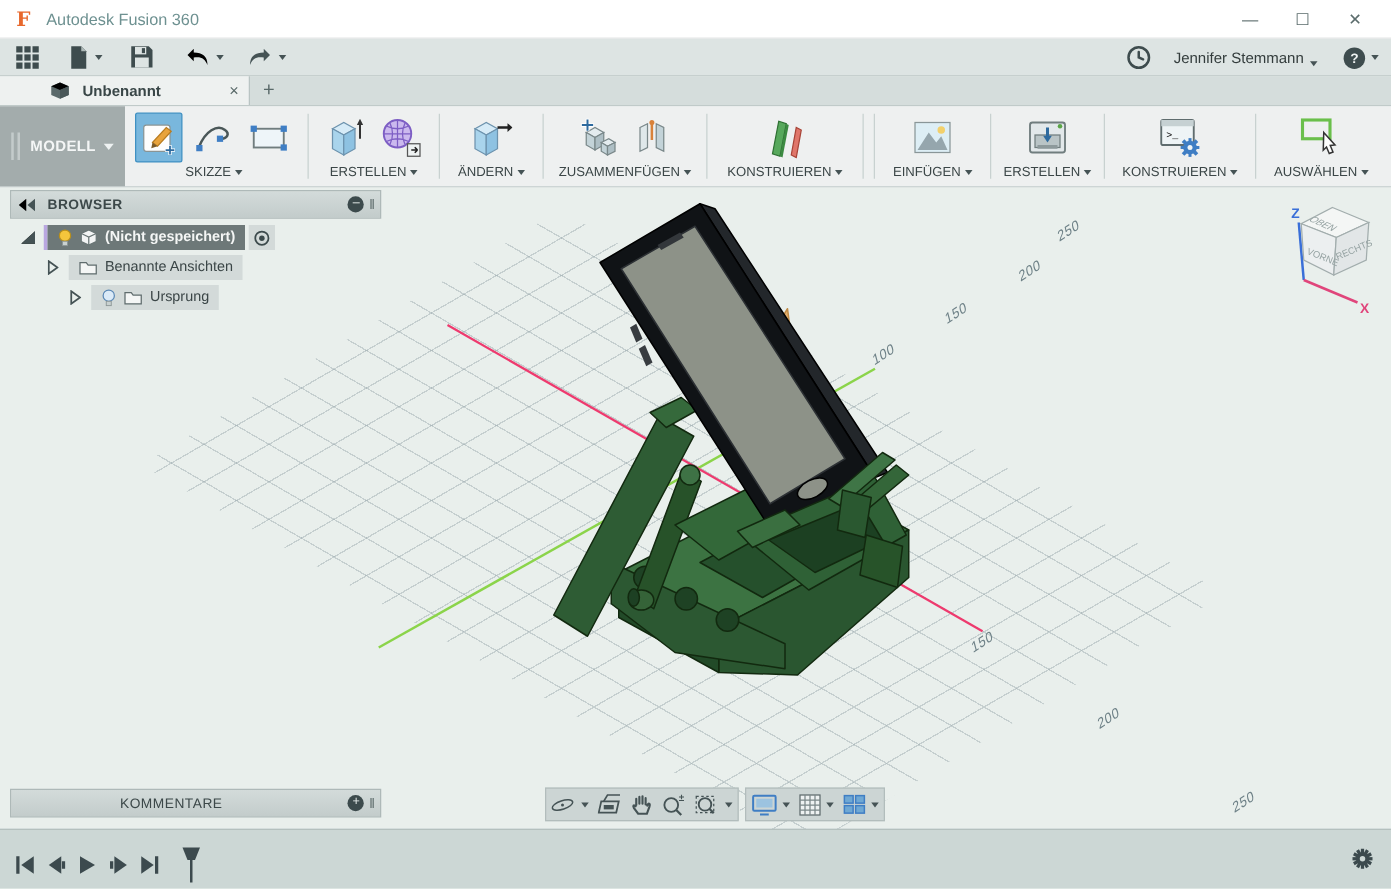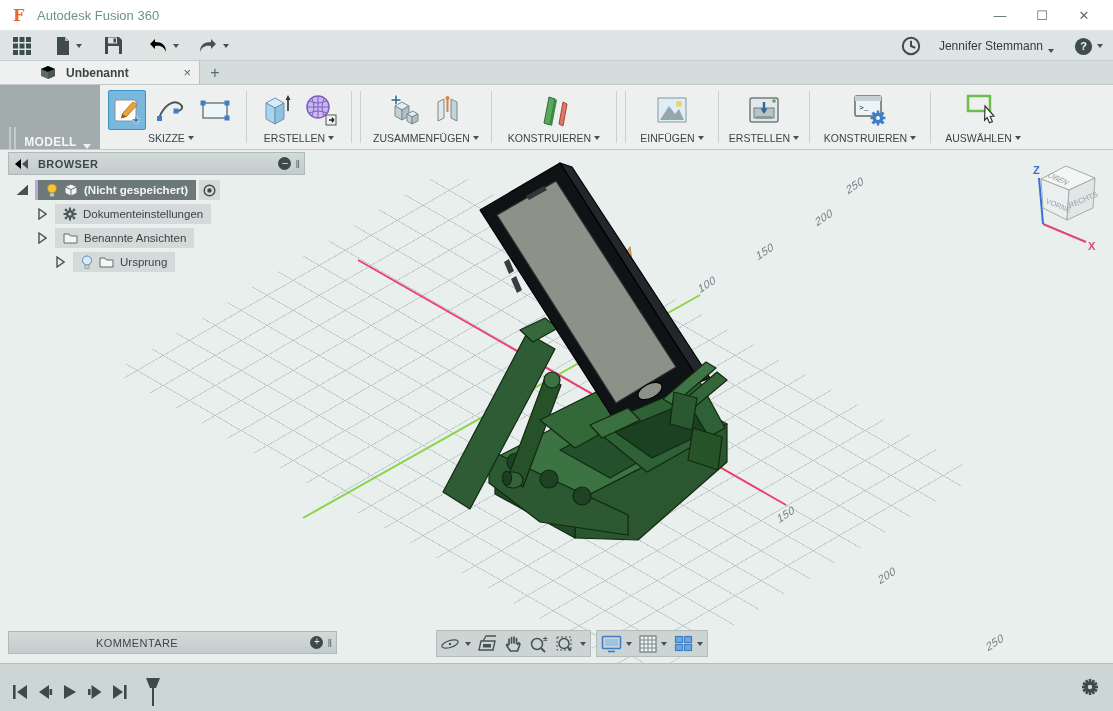--- a/index.html
+++ b/index.html
@@ -23,21 +23,21 @@
 
   
   .tabbar { position:absolute; left:0; top:61px; width:1113px; height:24px; background:#d5dddc; border-bottom:1px solid #c0cac9; display:flex; align-items:stretch; }
   .doc-tab { width:200px; background:#eef1f0; border-right:1px solid #b9c4c3; display:flex; align-items:center; position:relative;padding-left:40px; }
   .doc-tab .tab-label { margin-left:10px; font-size:12px; font-weight:bold; color:#394647; }
   .tab-close { position:absolute; right:8px; font-size:13px; color:#5a6a6a; cursor:default; }
   .tab-add { width:30px; display:flex; align-items:center; justify-content:center; font-size:16px; color:#5a6a6a; }
 
   
   .ribbon { position:absolute; left:0; top:85px; width:1113px; height:65px; background:#eef0f0; border-bottom:1px solid #c2cccb; display:flex; align-items:stretch; }
-  .modell-block { width:100px; background:#a3acac; display:flex; align-items:flex-end; justify-content:center; gap:6px; }
+  .modell-block { width:100px; background:#a3acac; display:flex; align-items:center; justify-content:center; gap:6px; }
   .grip { width:7px; height:22px; border-left:2px solid #c4cbcb; border-right:2px solid #c4cbcb; margin-right:2px; }
   .modell-label { color:#f4f6f6; font-size:12px; font-weight:bold; letter-spacing:.3px; }
   .caret-w { width:0; height:0; border-left:4px solid transparent; border-right:4px solid transparent; border-top:5px solid #eef2f2; }
   .rgroup { display:flex; flex-direction:column; align-items:center; justify-content:flex-start; padding-top:4px; }
   .ricons { display:flex; align-items:center; gap:6px; height:42px; }
   .rlabel { margin-top:1px; font-size:10.5px; color:#3b4647; display:flex; align-items:center; gap:3px; }
   .rsep { width:1px; background:#c8d1d0; margin:6px 4px; }
   .ribtn { display:flex; align-items:center; justify-content:center; width:38px; height:40px; border-radius:2px; }
   .ribtn.sel { background:#79b7dd; border:1px solid #3f90c2; }
 
@@ -62,21 +62,21 @@
   .ph-right { position:absolute; right:5px; display:flex; align-items:center; gap:4px; }
   .circle-btn { width:13px; height:13px; border-radius:50%; background:#3c4a4c; color:#e8eeec; font-size:10px; line-height:12px; text-align:center; }
   .ph-grip { color:#5a6868; font-size:11px; letter-spacing:-1px; }
   .tree { margin-top:5px; }
   .tree-row { display:flex; align-items:center; height:20px; margin-bottom:4px; }
   .chip { background:rgba(208,216,215,.92); display:flex; align-items:center; height:20px; padding:0 8px; font-size:11.5px; color:#3a4546; gap:6px; }
   .chip.dark { background:#6d7878; color:#f4f6f5; font-weight:bold; }
   .rootstrip { width:3px; height:20px; background:#b9a7e0; }
 
   
-  .comments { position:absolute; left:8px; top:481px; width:329px; }
+  .comments { position:absolute; left:8px; top:481px; width:297px; }
 
   
   .navbar { position:absolute; left:436px; top:480px; height:27px; display:flex; gap:5px; }
   .navgroup { background:#ccd5d4; border:1px solid #b2bdbc; display:flex; align-items:center; padding:0 4px; gap:7px; height:27px; }
   .nav-item { display:flex; align-items:center; gap:2px; }
 
   
   .timeline { position:absolute; left:0; top:663px; width:1113px; height:48px; background:#ccd7d5; border-top:1px solid #b4c0be; }
   .tl-controls { position:absolute; left:12px; top:13px; display:flex; gap:9px; align-items:center; }
   .tl-gear { position:absolute; right:14px; top:14px; }
@@ -246,20 +246,36 @@
             </svg>
         </div>
       </div>
       <div class="rlabel">
           <span>ERSTELLEN</span>
           <span class="caret3" style="margin-left:0"></span>
         </div>
     </div>
     <div class="rsep"></div>
 
+    <div class="rgroup" style="width:74px">
+      <div class="ricons">
+        <div class="ribtn">
+          <svg width="34" height="32" viewBox="0 0 34 32">
+              <path d="M4 9 L13 4 L22 9 L13 14 Z" fill="#d6ebf7" stroke="#6d93ae"></path>
+              <path d="M4 9 L13 14 L13 30 L4 25 Z" fill="#a9d4ec" stroke="#6d93ae"></path>
+              <path d="M13 14 L22 9 L22 25 L13 30 Z" fill="#8ec2e2" stroke="#6d93ae"></path>
+              <path d="M22 7 L30 7 L30 4.5 L34 8 L30 11.5 L30 9 L22 9 Z" fill="#222"></path>
+            </svg>
+        </div>
+      </div>
+      <div class="rlabel">
+          <span>ÄNDERN</span>
+          <span class="caret3" style="margin-left:0"></span>
+        </div>
+    </div>
     <div class="rsep"></div>
 
     <div class="rgroup" style="width:122px">
       <div class="ricons">
         <div class="ribtn">
           <svg width="34" height="32" viewBox="0 0 34 32">
               <path d="M8 12 L15 8 L22 12 L15 16 Z" fill="#e4ecef" stroke="#7a888a"></path>
               <path d="M8 12 L15 16 L15 26 L8 22 Z" fill="#c3d3d8" stroke="#7a888a"></path>
               <path d="M15 16 L22 12 L22 22 L15 26 Z" fill="#aebfc5" stroke="#7a888a"></path>
               <path d="M20 20 L26 17 L31 20 L25 23 Z" fill="#e4ecef" stroke="#7a888a"></path>
@@ -505,42 +521,20 @@
             <span>(Nicht gespeichert)</span>
           </span>
           <span class="chip" style="margin-left:3px;padding:0 4px">
             <svg width="13" height="13" viewBox="0 0 13 13">
                 <circle cx="6.5" cy="6.5" r="5.3" fill="none" stroke="#3c4a4c" stroke-width="1.4"></circle>
                 <circle cx="6.5" cy="6.5" r="2.2" fill="#3c4a4c"></circle>
               </svg>
           </span>
         </div>
 
-        <div class="tree-row" style="margin-left:30px">
-          <svg width="9" height="12" viewBox="0 0 9 12" style="margin-right:8px">
-              <path d="M1 1 L8 6 L1 11 Z" fill="none" stroke="#455355" stroke-width="1.4"></path>
-            </svg>
-          <span class="chip">
-            <svg width="14" height="14" viewBox="0 0 14 14">
-                <g fill="#4a5758">
-                  <circle cx="7" cy="7" r="4"></circle>
-                  <rect x="6" y="0.5" width="2" height="3"></rect>
-                  <rect x="6" y="10.5" width="2" height="3"></rect>
-                  <rect x="0.5" y="6" width="3" height="2"></rect>
-                  <rect x="10.5" y="6" width="3" height="2"></rect>
-                  <rect x="1.8" y="1.8" width="2.4" height="2.4" transform="rotate(45 3 3)"></rect>
-                  <rect x="9.8" y="1.8" width="2.4" height="2.4" transform="rotate(45 11 3)"></rect>
-                  <rect x="1.8" y="9.8" width="2.4" height="2.4" transform="rotate(45 3 11)"></rect>
-                  <rect x="9.8" y="9.8" width="2.4" height="2.4" transform="rotate(45 11 11)"></rect>
-                </g>
-                <circle cx="7" cy="7" r="1.6" fill="#d0d8d7"></circle>
-              </svg>
-            <span>Dokumenteinstellungen</span>
-          </span>
-        </div>
 
         <div class="tree-row" style="margin-left:30px">
           <svg width="9" height="12" viewBox="0 0 9 12" style="margin-right:8px">
               <path d="M1 1 L8 6 L1 11 Z" fill="none" stroke="#455355" stroke-width="1.4"></path>
             </svg>
           <span class="chip">
             <svg width="15" height="12" viewBox="0 0 15 12">
                 <path d="M1 2 L6 2 L7.5 4 L14 4 L14 11 L1 11 Z" fill="#f4f6f5" stroke="#5f6c6d"></path>
               </svg>
             <span>Benannte Ansichten</span>

